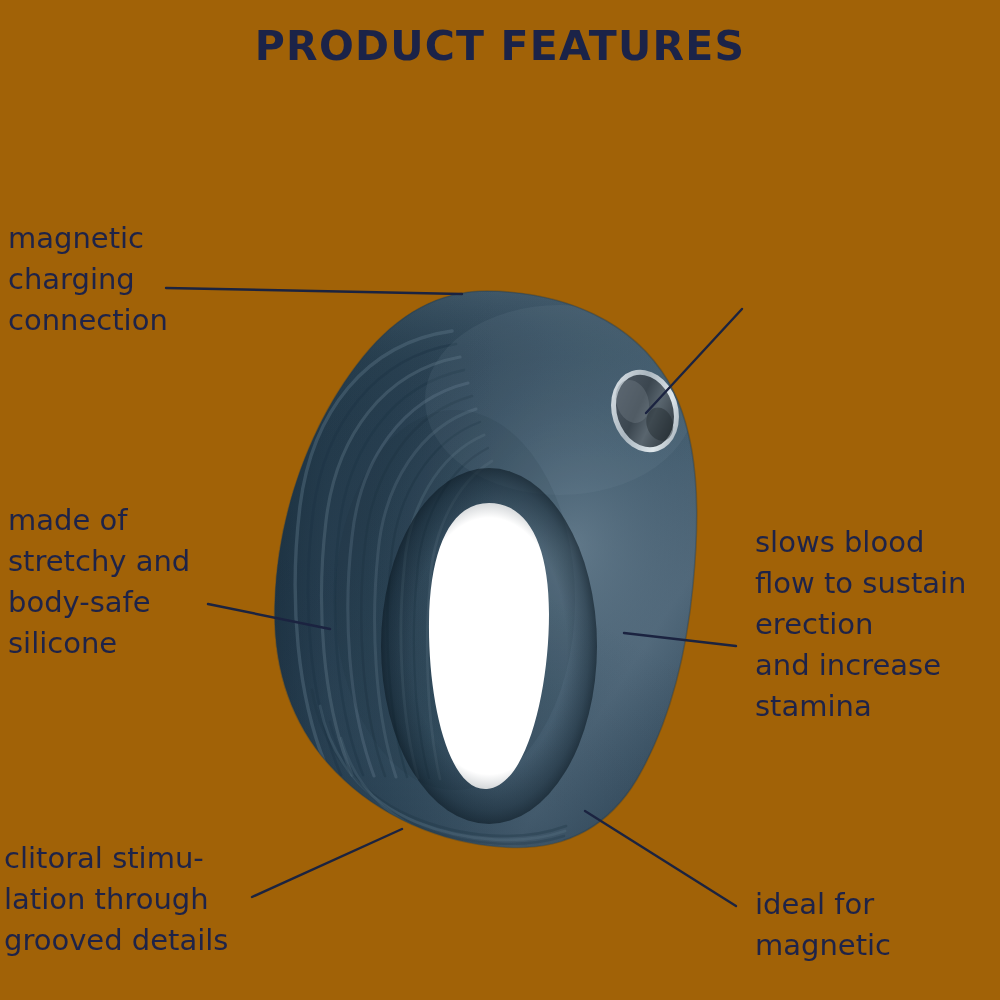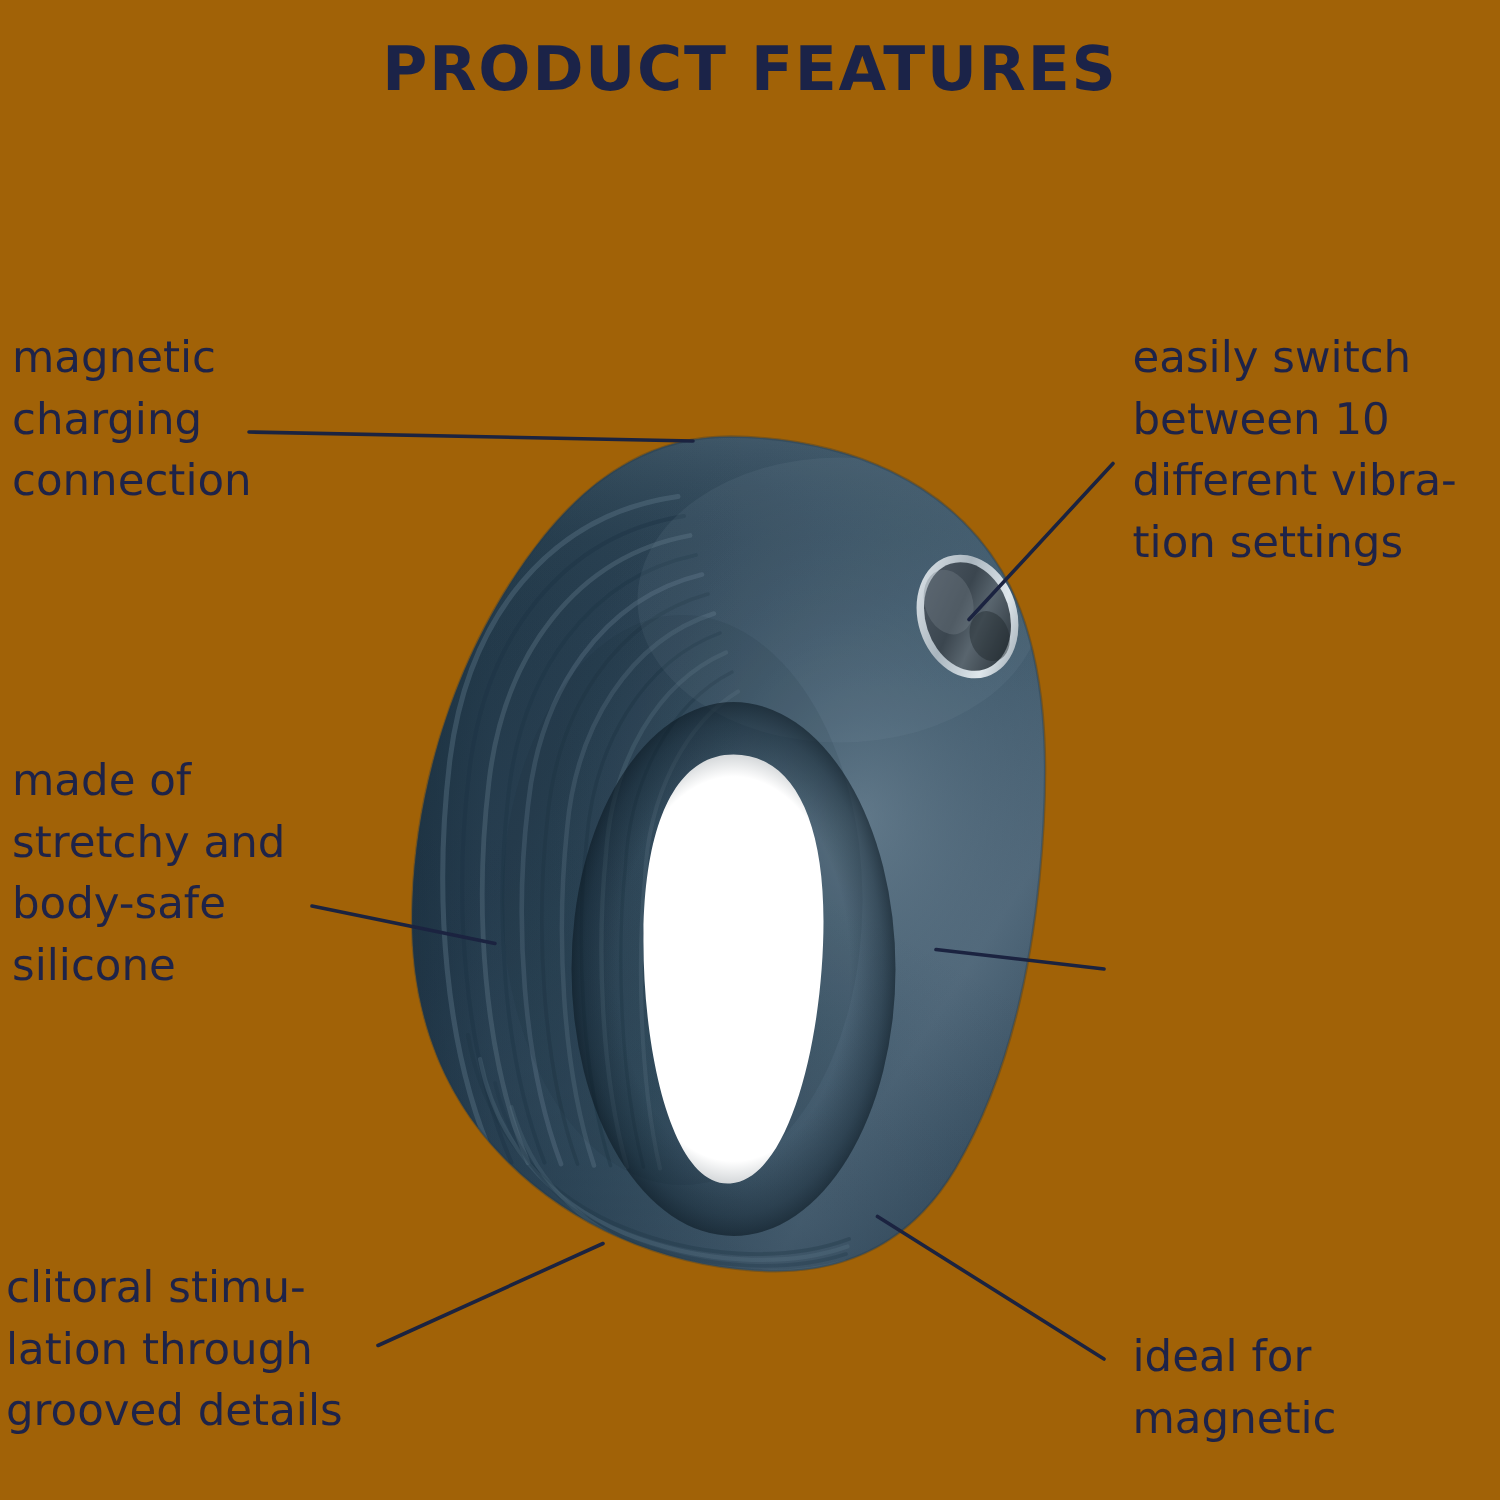--- a/index.html
+++ b/index.html
@@ -244,22 +244,23 @@
 
   <div class="callout left" id="co-clitoral">clitoral stimu-
 lation through
 grooved details</div>
 
   <div class="callout left" id="co-material">made of
 stretchy and
 body-safe
 silicone</div>
 
-  <div class="callout right" id="co-switch">easily switch
-between 10
-different vibra-
-tion settings</div>
-
+
+  <div class="callout right" id="co-blood">slows blood
+flow to sustain
+erection
+and increase
+stamina</div>
 
   <div class="callout right" id="co-couples">ideal for
 magnetic</div>
 
 </div>
 
 </body></html>

